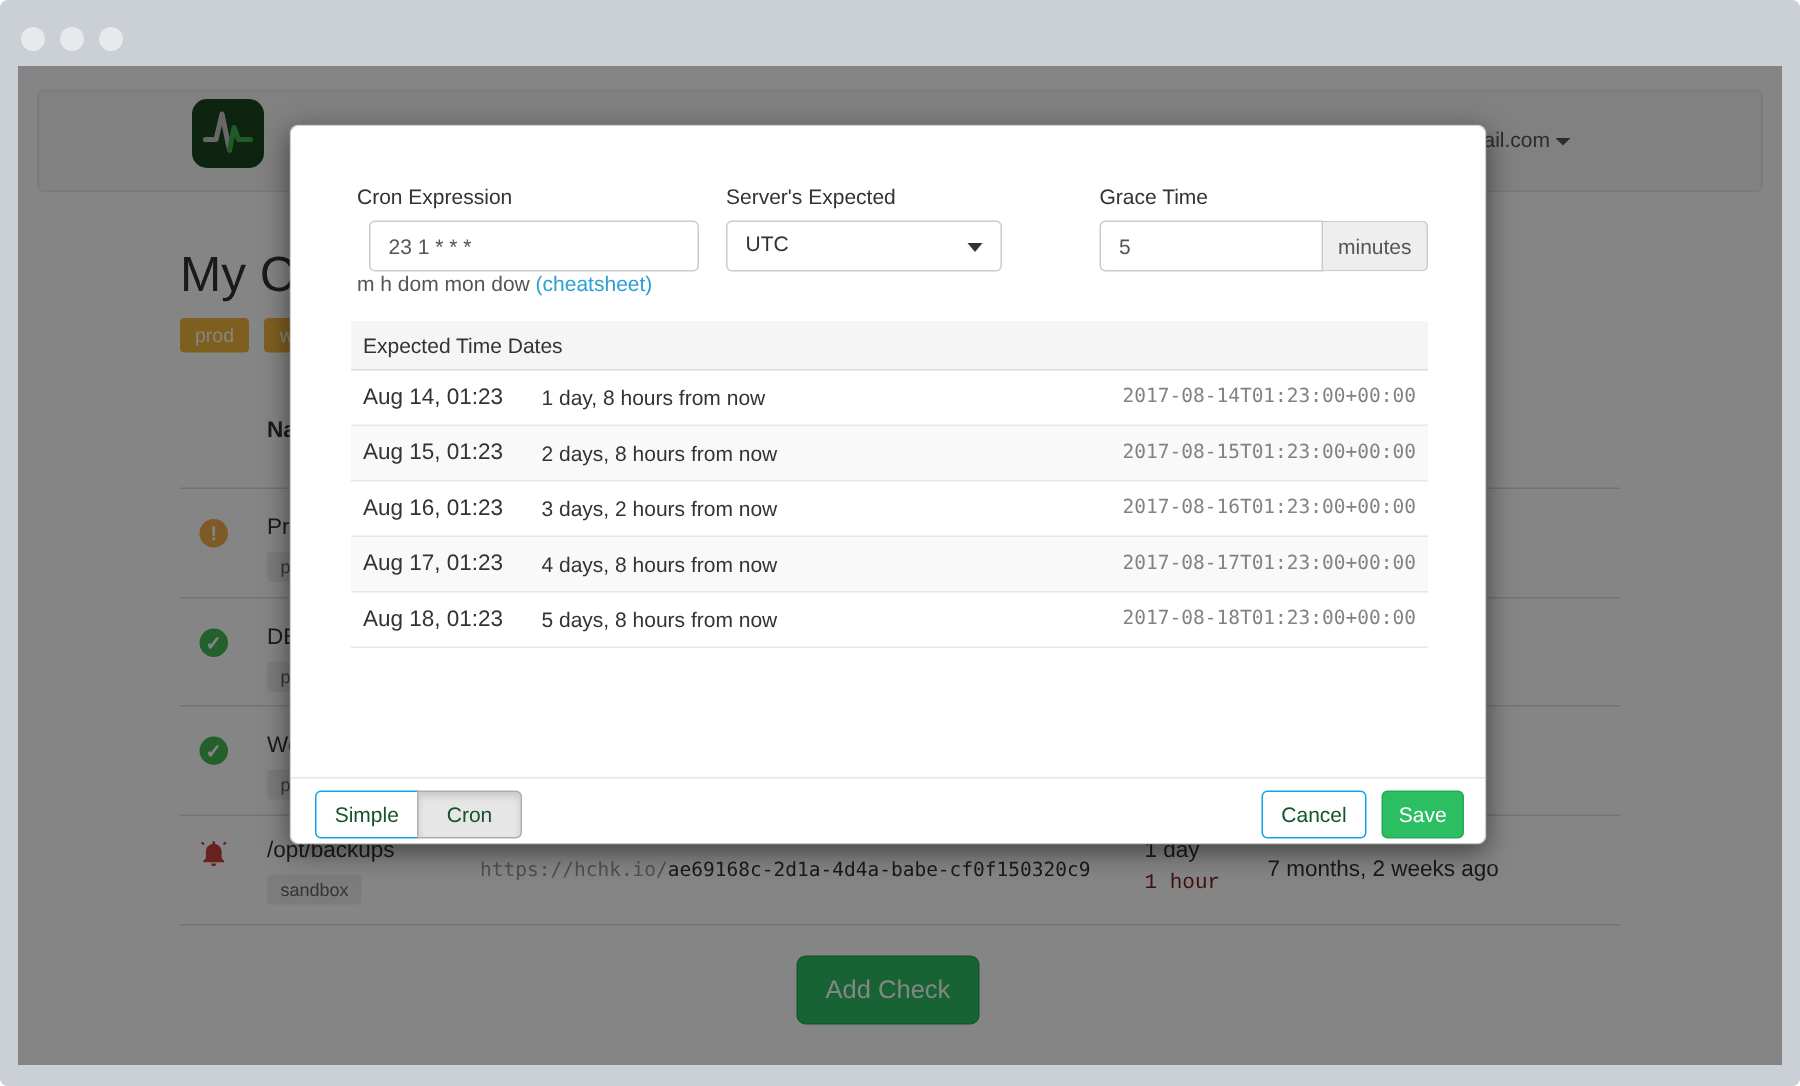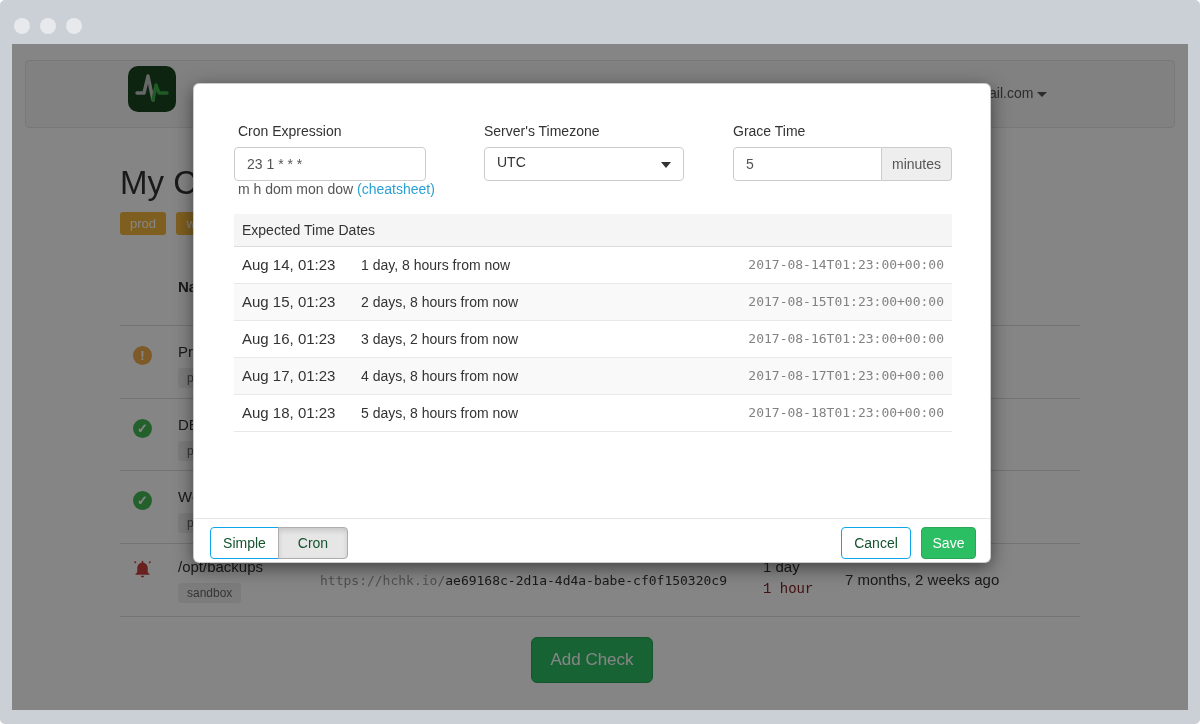--- a/index.html
+++ b/index.html
@@ -60,21 +60,21 @@
 
   
   .modal { position:absolute; left:193px; top:83px; width:798px; height:480px;
            background:#fff; border-radius:6px; z-index:10;
            box-shadow:0 5px 18px rgba(0,0,0,0.5); border:1px solid rgba(0,0,0,0.2); }
   .field-label { position:absolute; top:39px; font-size:14px; font-weight:400; color:#333; }
   .txt-input { position:absolute; top:63px; height:34px; border:1px solid #ccc; border-radius:4px;
                padding:6px 12px; font-size:14px; color:#555; font-family:"Liberation Sans", sans-serif; }
   .hint { position:absolute; left:44px; top:97px; font-size:14px; color:#555;text-align:center; }
   .hint a { text-decoration:none; cursor:pointer; }
-  .select { position:absolute; left:290px; top:63px; width:200px; height:34px;
+  .select { position:absolute; left:290px; top:63px; width:184px; height:34px;
             border:1px solid #ccc; border-radius:4px; background:#fff; padding:6px 12px;
             font-size:14px; color:#333; cursor:pointer; }
   .select .caret { position:absolute; right:12px; top:14px; width:0; height:0;
                    border-left:5px solid transparent; border-right:5px solid transparent;
                    border-top:6px solid #333; }
   .addon { position:absolute; left:688px; top:63px; width:70px; height:34px; background:#eee;
            border:1px solid #ccc; border-left:none; border-radius:0 4px 4px 0;
            font-size:14px; color:#555; text-align:center; line-height:32px; }
   .grace-input { border-radius:4px 0 0 4px; }
 
@@ -159,24 +159,24 @@
       </div>
     </div>
 
     <button class="add-check" style="background: rgb(44, 190, 99);">Add Check</button>
 
     <div class="backdrop"></div>
   </div>
 
   <div class="modal">
     <span class="field-label" style="left:44px">Cron Expression</span>
-    <span class="field-label" style="left:290px">Server's Timezone</span>
+    <span class="field-label" style="left:290px">Server's Expected</span>
     <span class="field-label" style="left:539px">Grace Time</span>
 
-    <input class="txt-input" style="left: 40px; width: 192px;" value="23 1 * * *">
+    <input class="txt-input" style="left: 52px; width: 220px;" value="23 1 * * *">
 
     <div class="select">
       <span>UTC</span>
       <span class="caret"></span>
     </div>
 
     <input class="txt-input grace-input" style="left: 539px; width: 149px;" value="5">
     <span class="addon">minutes</span>
 
     <div class="hint"><span>m h dom mon dow </span><a style="color: rgb(42, 160, 212);">(cheatsheet)</a></div>

